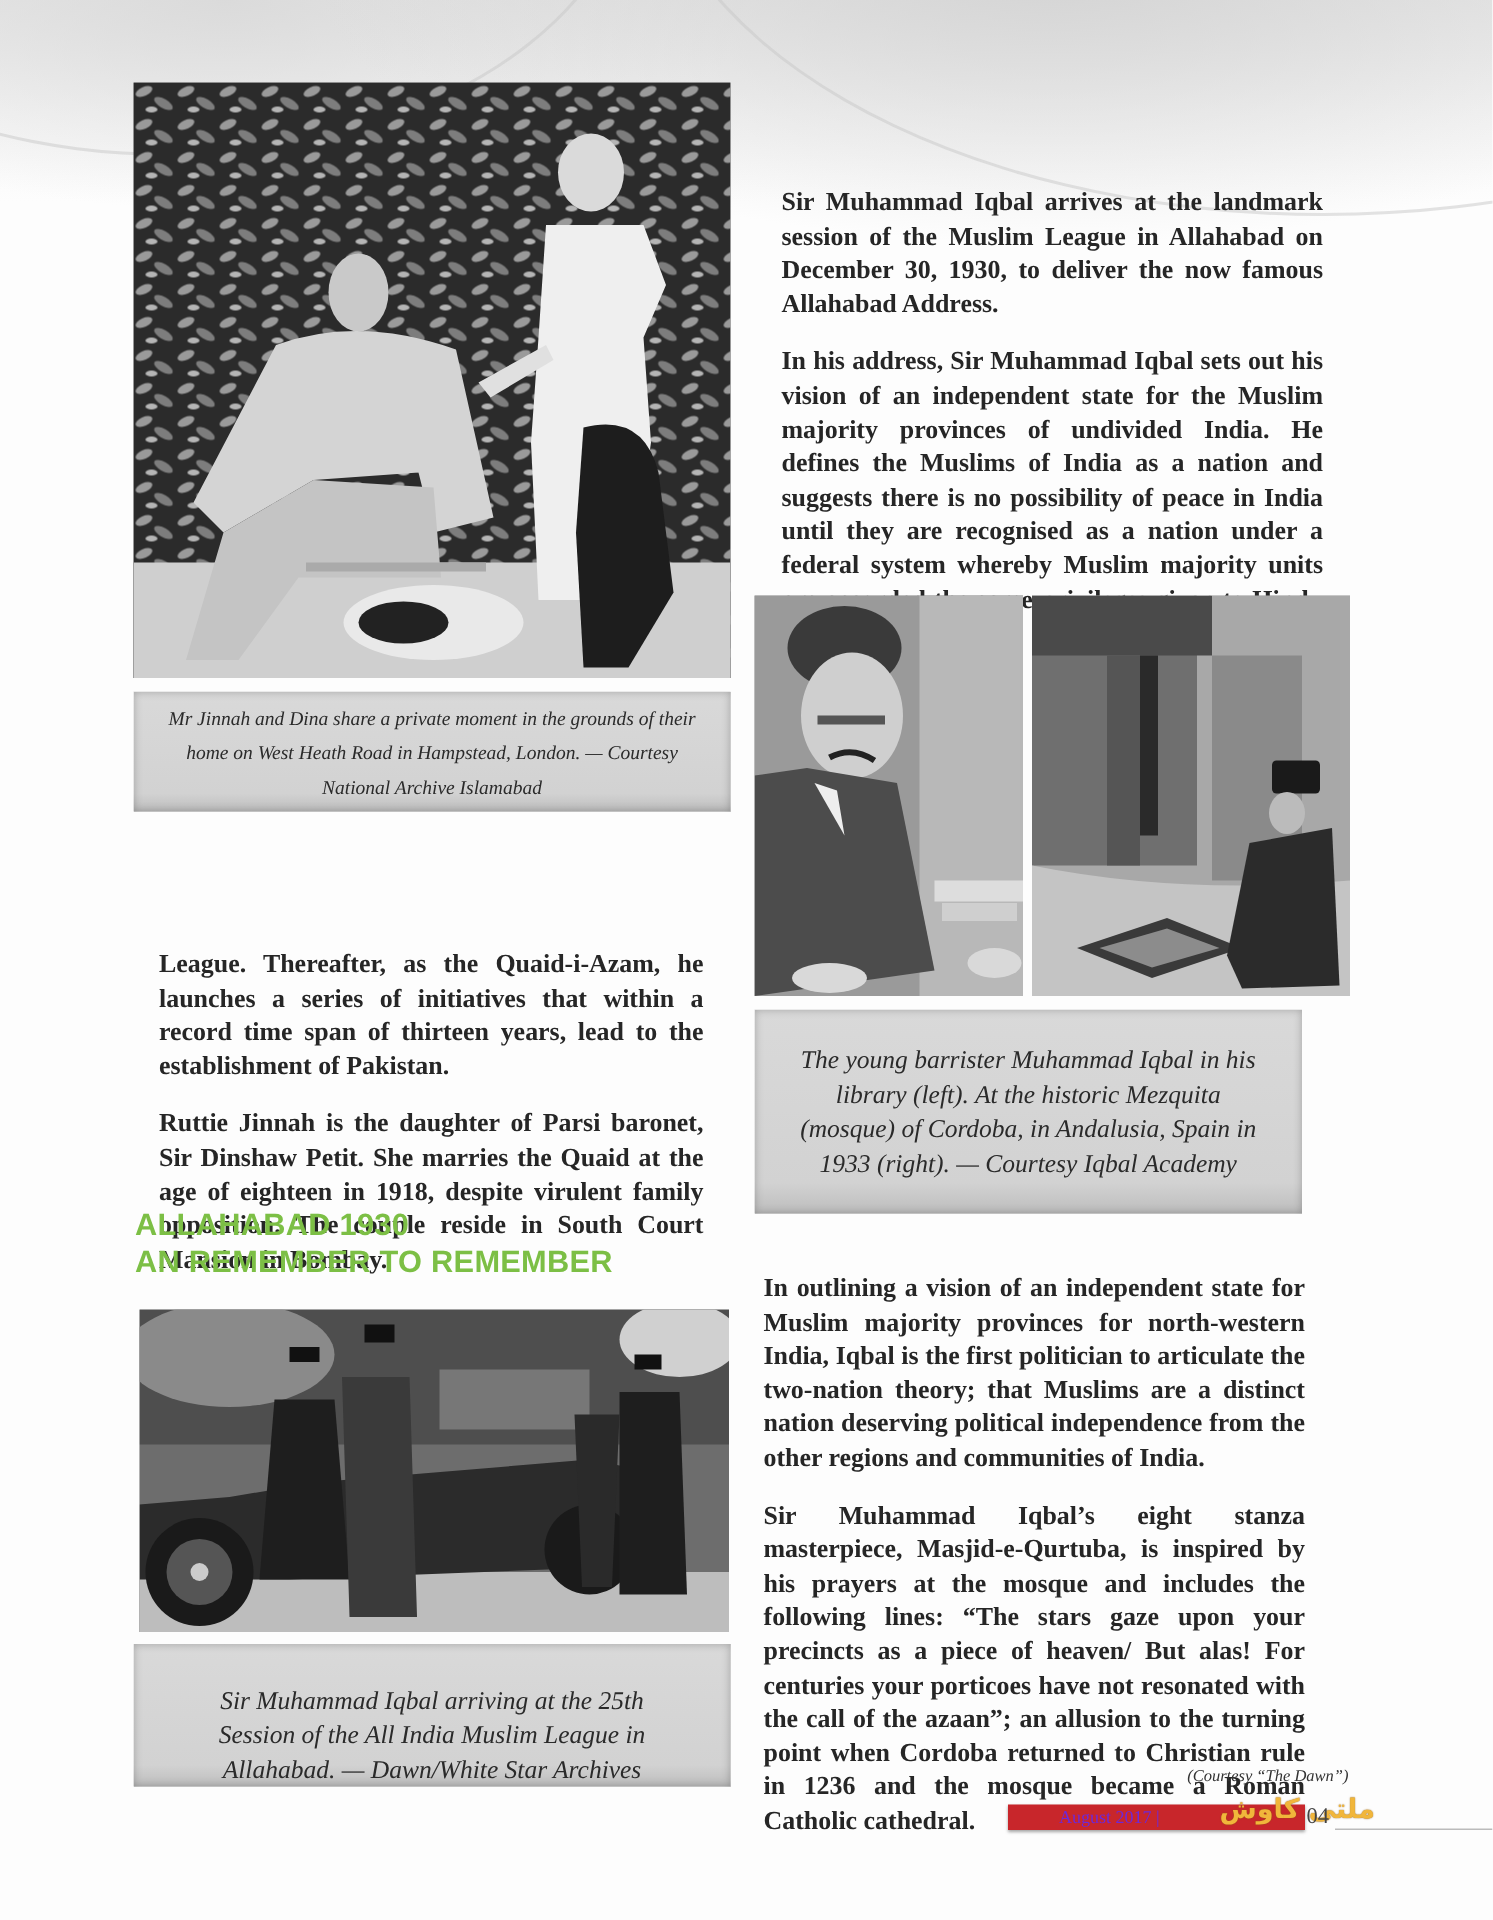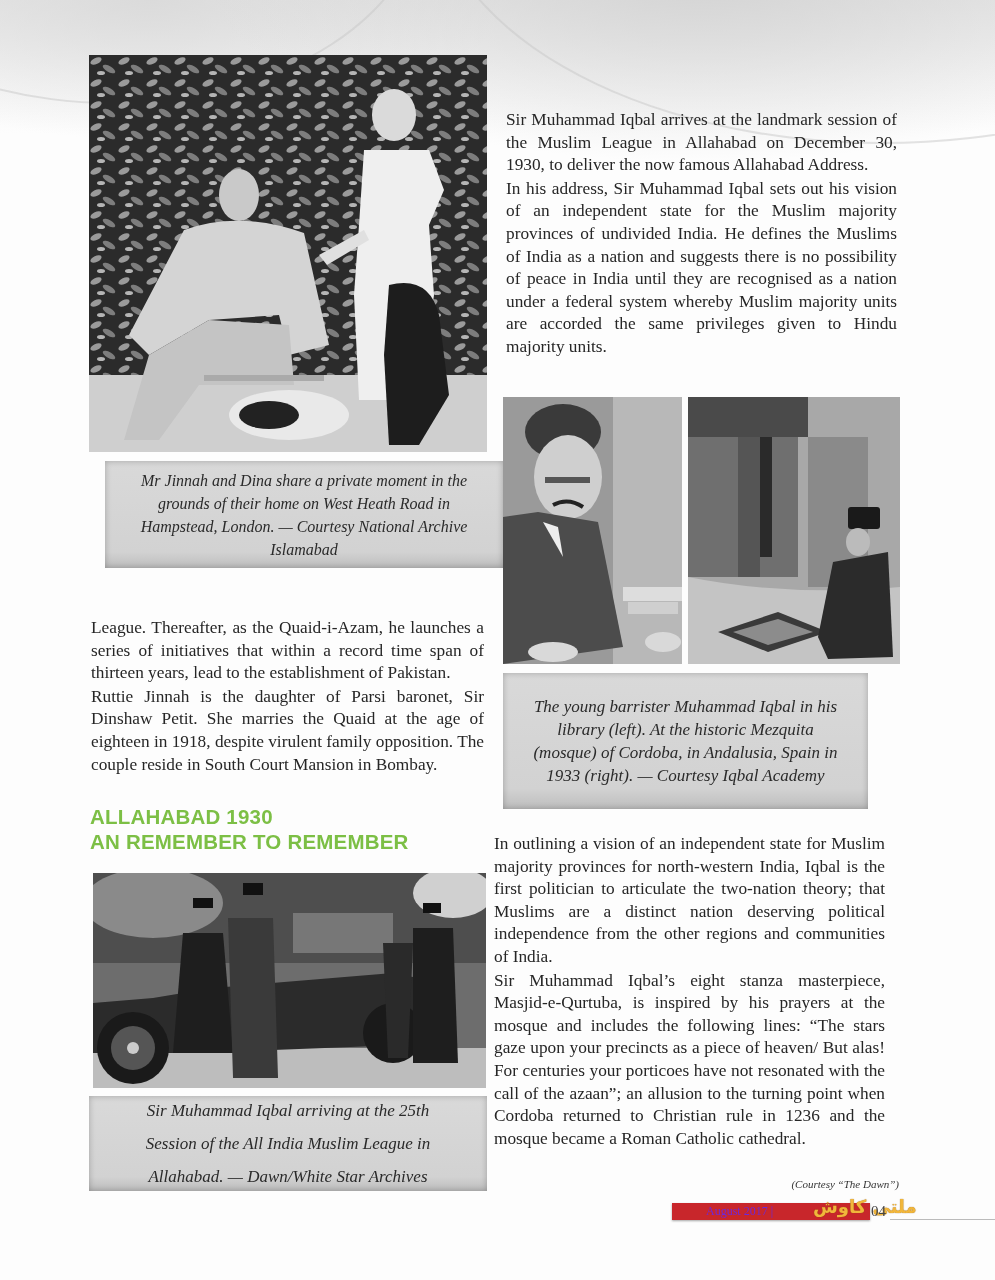--- a/index.html
+++ b/index.html
@@ -38,21 +38,21 @@
     box-sizing: border-box;
   }
   .caption p { margin: 0; }
   .text {
     position: absolute;
     font-family: "Liberation Serif", "DejaVu Serif", serif;
     font-size: 17.3px; line-height: 22.6px;
     text-align: justify;
     color: #262626;
   }
-  .text p { margin: 1px; }
+  .text p { margin: 16px; font-weight: bold; }
   .heading {
     position: absolute; 
     font-family: "Liberation Sans", "DejaVu Sans", sans-serif;
     font-weight: bold; color: #7cbf45;
     font-size: 20.5px; line-height: 25px; letter-spacing: 0.2px;
   }
   .courtesy {
     position: absolute; right: 96px; top: 1178px;
     font-family: "Liberation Serif", serif; font-style: italic;
     font-size: 11px; color: #333;
@@ -110,21 +110,21 @@
     <ellipse cx="305" cy="60" rx="22" ry="26" fill="#dadada"></ellipse>
     <path d="M275 95 L340 95 L355 135 L340 170 L345 240 L330 345 L270 345 L265 240 L270 170 Z" fill="#efefef"></path>
     <path d="M230 200 L275 175 L280 185 L238 210 Z" fill="#e0e0e0"></path>
 
     <path d="M300 230 Q340 220 350 260 L360 340 L330 390 L300 390 L295 300 Z" fill="#1d1d1d"></path>
     <ellipse cx="200" cy="360" rx="60" ry="25" fill="#e9e9e9"></ellipse>
     <ellipse cx="180" cy="360" rx="30" ry="14" fill="#222"></ellipse>
   </svg>
 </div>
 
-<div class="caption" style="left:89px; top:461px; width:398px; height:107px; font-size:16px; line-height:23px; padding:0 22px;margin-left:16px;">
+<div class="caption" style="left:89px; top:461px; width:398px; height:80px; font-size:13px; line-height:23px; padding:0 22px;">
   <p>Mr Jinnah and Dina share a private moment in the grounds of their home on West Heath Road in Hampstead, London. — Courtesy National Archive Islamabad</p>
 </div>
 
 <div class="text" style="left:505px; top:108px; width:393px;">
   <p>Sir Muhammad Iqbal arrives at the landmark session of the Muslim League in Allahabad on December 30, 1930, to deliver the now famous Allahabad Address.</p>
   <p>In his address, Sir Muhammad Iqbal sets out his vision of an independent state for the Muslim majority provinces of undivided India. He defines the Muslims of India as a nation and suggests there is no possibility of peace in India until they are recognised as a nation under a federal system whereby Muslim majority units are accorded the same privileges given to Hindu majority units.</p>
 </div>
 
 <div class="photo" style="left:503px; top:397px; width:179px; height:267px; background:#8a8a8a;" title="Young barrister Muhammad Iqbal reading in his library">
   <svg viewBox="0 0 179 267" preserveAspectRatio="none">
@@ -191,21 +191,21 @@
     <path d="M90 60 L130 60 L140 180 L80 180 Z" fill="#1e1e1e"></path>
     <rect x="150" y="10" width="20" height="12" fill="#111"></rect>
     <path d="M135 45 L180 45 L185 205 L140 205 Z" fill="#3a3a3a"></path>
     <rect x="200" y="40" width="100" height="40" fill="#777"></rect>
     <rect x="330" y="30" width="18" height="10" fill="#111"></rect>
     <path d="M320 55 L360 55 L365 190 L320 190 Z" fill="#1e1e1e"></path>
     <path d="M290 70 L320 70 L315 185 L295 185 Z" fill="#2a2a2a"></path>
   </svg>
 </div>
 
-<div class="caption" style="left:89px; top:1096px; width:398px; height:95px; font-size:17px; line-height:33px; padding:0 40px;">
+<div class="caption" style="left:89px; top:1096px; width:398px; height:95px; font-size:17px; line-height:23px; padding:0 40px;align-items:flex-end;">
   <p>Sir Muhammad Iqbal arriving at the 25th Session of the All India Muslim League in Allahabad. — Dawn/White Star Archives</p>
 </div>
 
 <div class="text" style="left:493px; top:832px; width:393px;">
   <p>In outlining a vision of an independent state for Muslim majority provinces for north-western India, Iqbal is the first politician to articulate the two-nation theory; that Muslims are a distinct nation deserving political independence from the other regions and communities of India.</p>
   <p>Sir Muhammad Iqbal’s eight stanza masterpiece, Masjid-e-Qurtuba, is inspired by his prayers at the mosque and includes the following lines: “The stars gaze upon your precincts as a piece of heaven/ But alas! For centuries your porticoes have not resonated with the call of the azaan”; an allusion to the turning point when Cordoba returned to Christian rule in 1236 and the mosque became a Roman Catholic cathedral.</p>
 </div>
 
 <div class="courtesy">(Courtesy “The Dawn”)</div>
 

